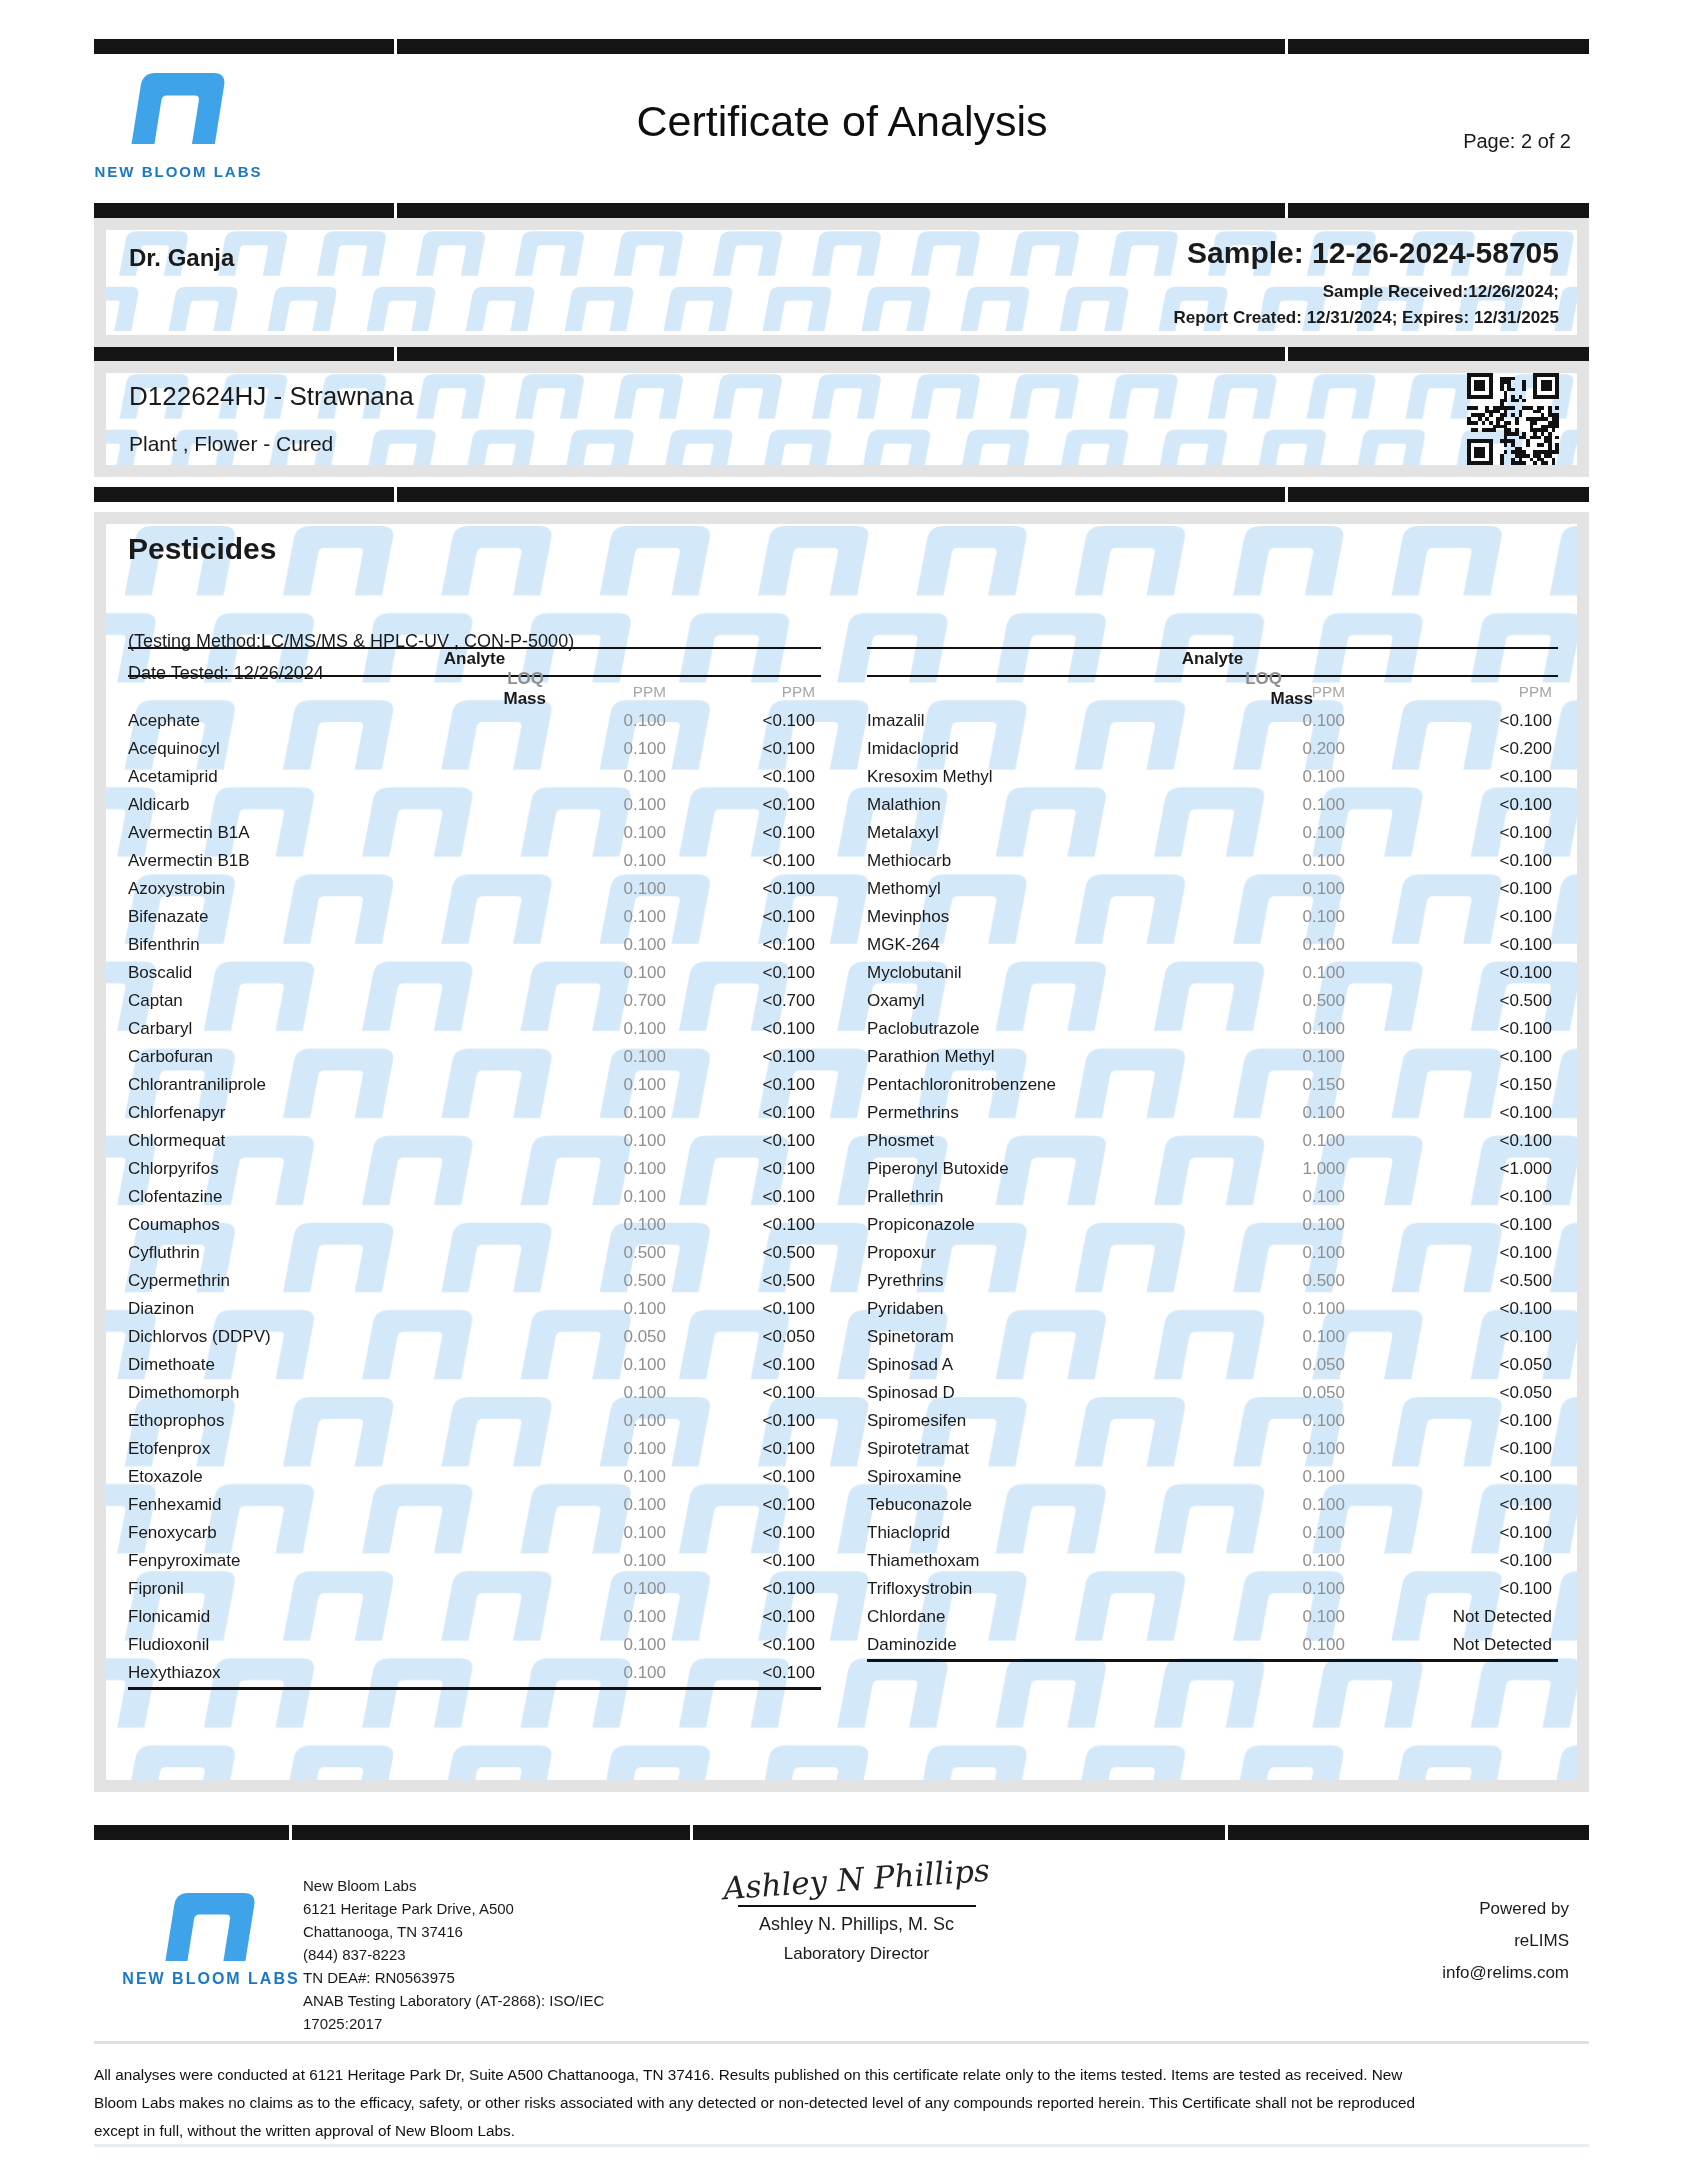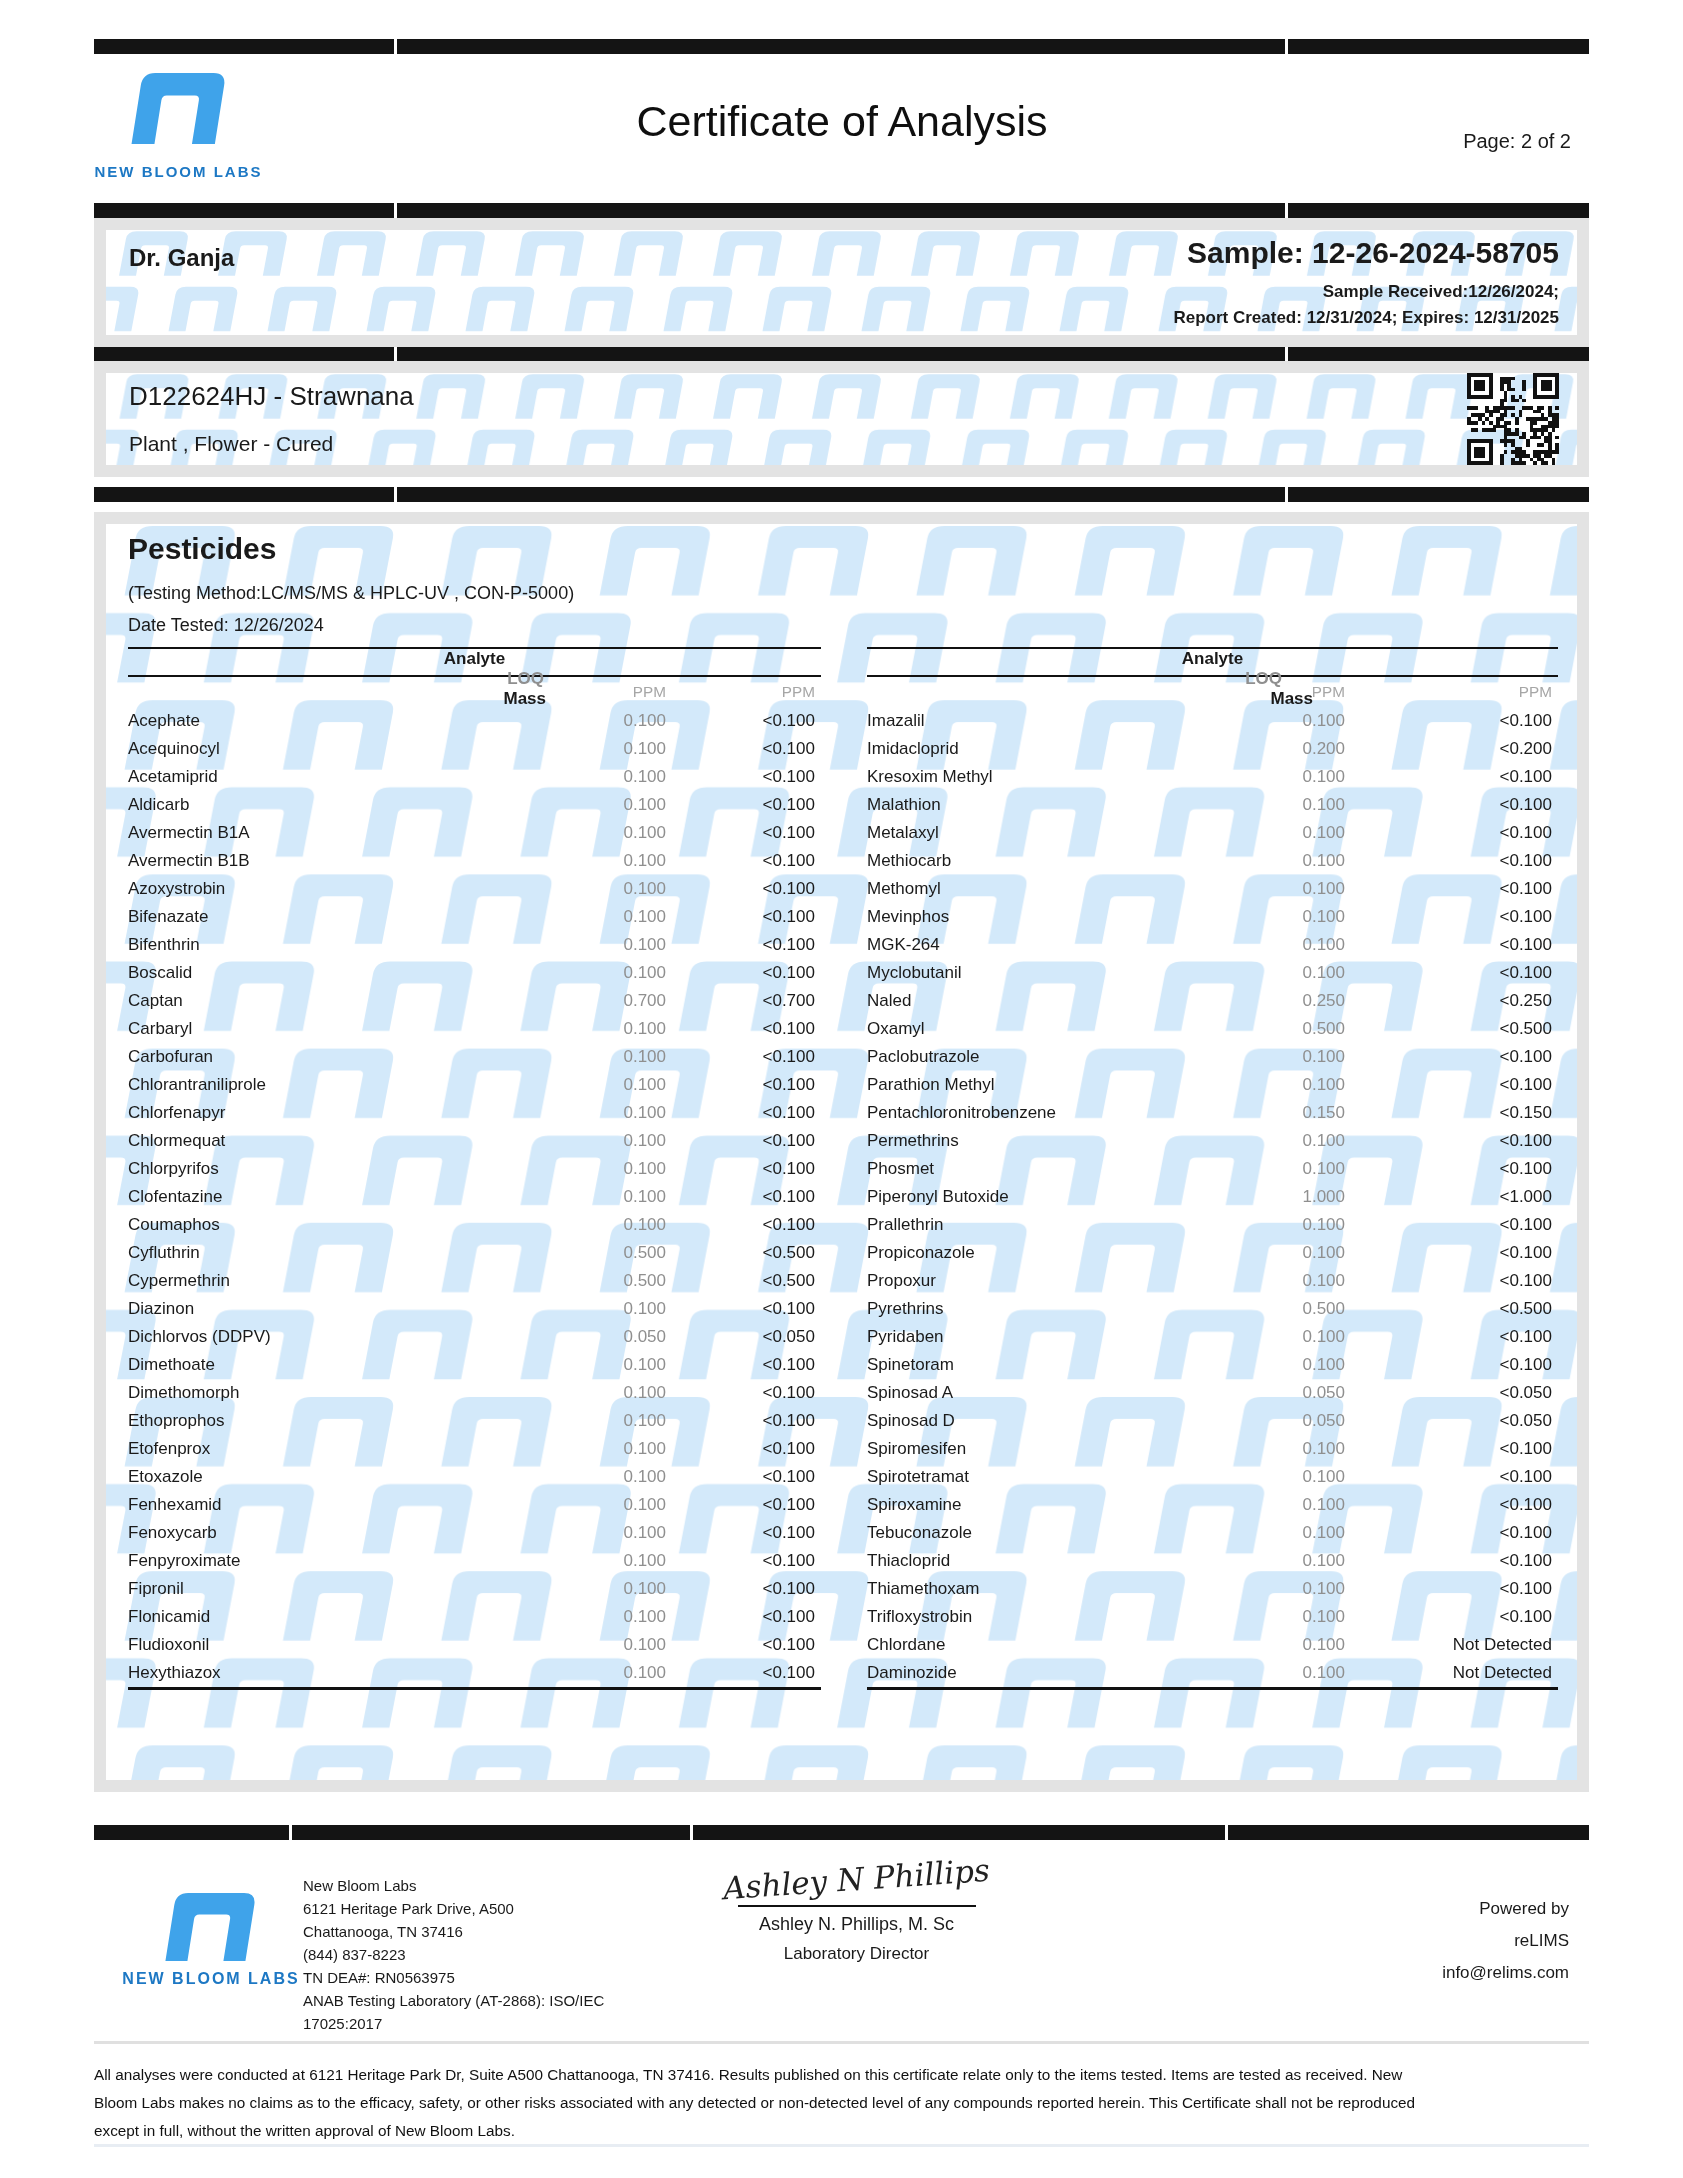--- a/index.html
+++ b/index.html
@@ -26,21 +26,21 @@
   .client-name{font-size:24px;font-weight:600;}
   .sample-big{font-size:30px;font-weight:700;white-space:nowrap;}
   .sample-meta{font-size:17px;font-weight:600;white-space:nowrap;}
 
   
   .sample-id{font-size:26px;font-weight:500;text-align:center;}
   .sample-matrix{font-size:21px;}
 
   
   .sec-title{font-size:30px;font-weight:700;}
-  .sec-sub{font-size:18px;}
+  .sec-sub{font-size:18px;margin-top:48px;}
 
   .ptable{position:absolute;box-sizing:border-box;border-bottom:3px solid #111;}
   .thead{display:flex;align-items:center;height:30px;border-top:2px solid #111;
          border-bottom:2px solid #111;font-size:17px;font-weight:700;box-sizing:border-box;flex-direction:column;}
   .tunit{display:flex;align-items:center;height:30px;color:#a6a6a6;font-size:15.3px;}
   .trow{display:flex;align-items:center;height:28px;font-size:17px;}
   .c-analyte{flex:1;white-space:nowrap;}
   .c-loq{width:139px;text-align:right;color:#8f8f8f;white-space:nowrap;}
   .c-mass{width:155px;text-align:right;padding-right:6px;box-sizing:border-box;white-space:nowrap;}
   .rt .c-mass{width:213px;}
@@ -589,25 +589,20 @@
               <span class="c-analyte">MGK-264</span>
               <span class="c-loq">0.100</span>
               <span class="c-mass">&lt;0.100</span>
             </div>
             <div class="trow">
               <span class="c-analyte">Myclobutanil</span>
               <span class="c-loq">0.100</span>
               <span class="c-mass">&lt;0.100</span>
             </div>
             <div class="trow">
-              <span class="c-analyte">Naled</span>
-              <span class="c-loq">0.250</span>
-              <span class="c-mass">&lt;0.250</span>
-            </div>
-            <div class="trow">
               <span class="c-analyte">Oxamyl</span>
               <span class="c-loq">0.500</span>
               <span class="c-mass">&lt;0.500</span>
             </div>
             <div class="trow">
               <span class="c-analyte">Paclobutrazole</span>
               <span class="c-loq">0.100</span>
               <span class="c-mass">&lt;0.100</span>
             </div>
             <div class="trow">

